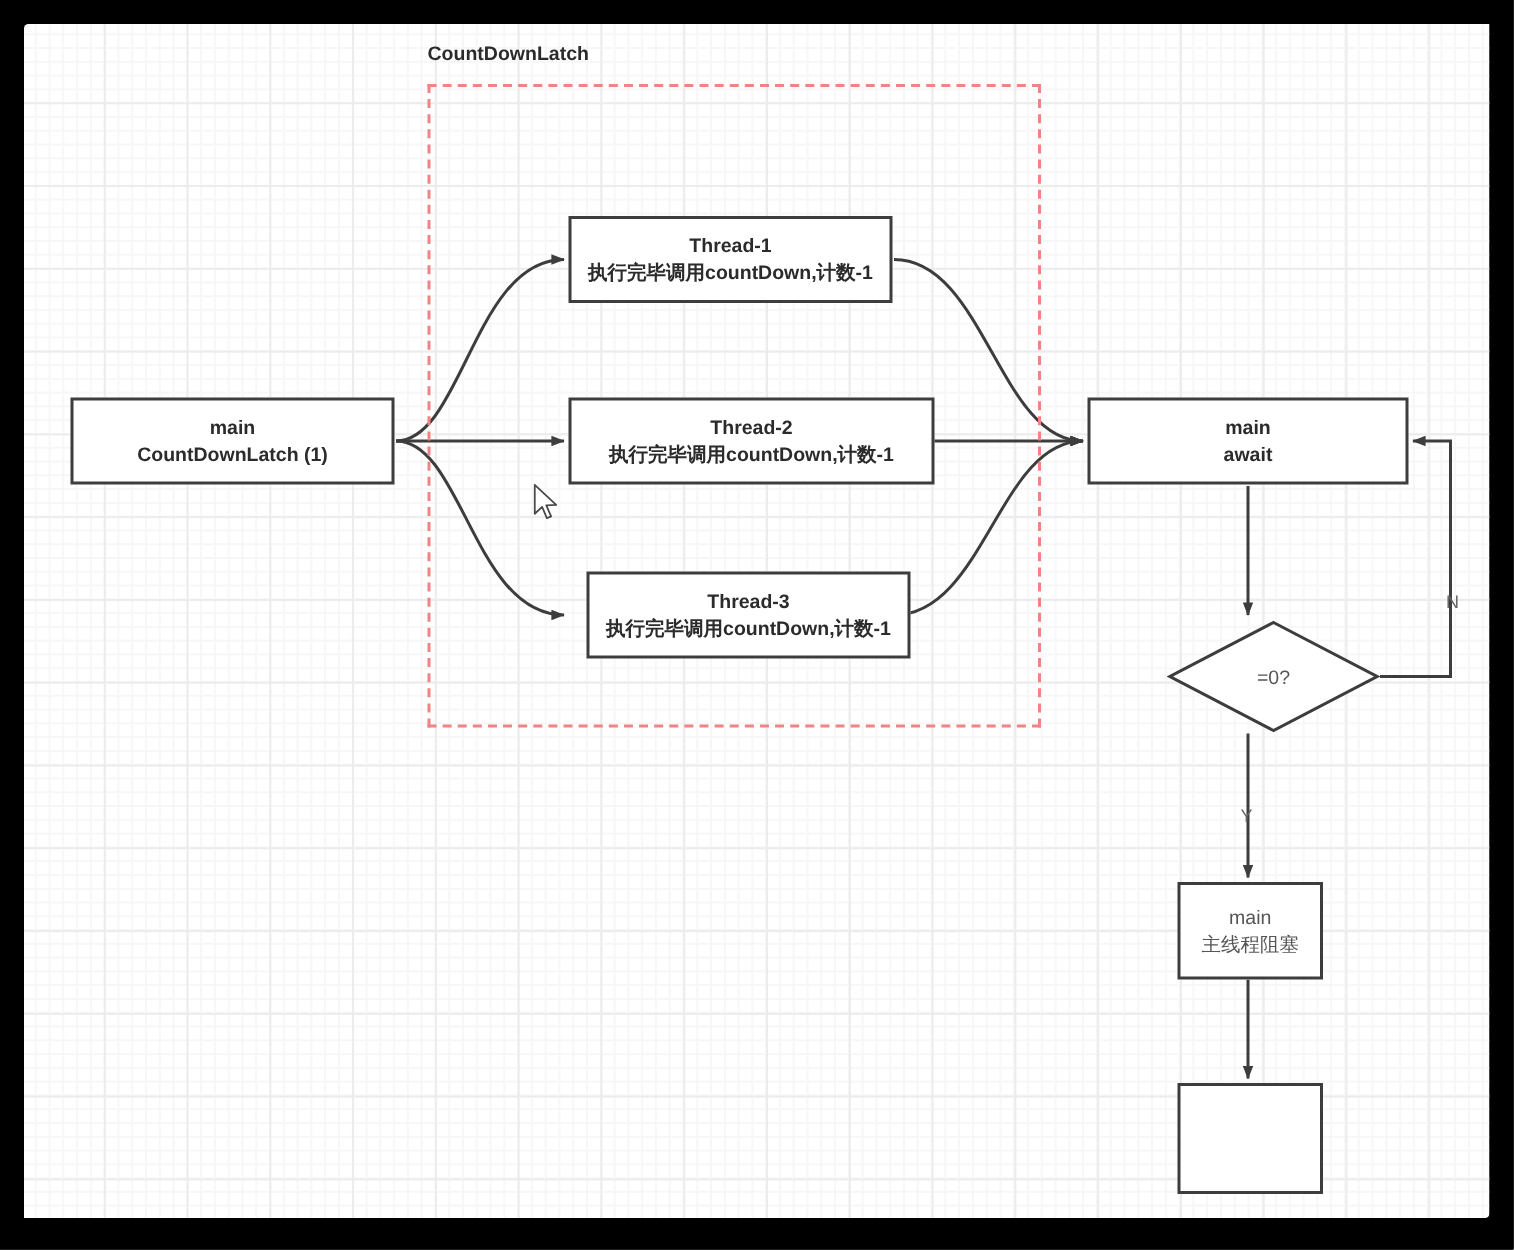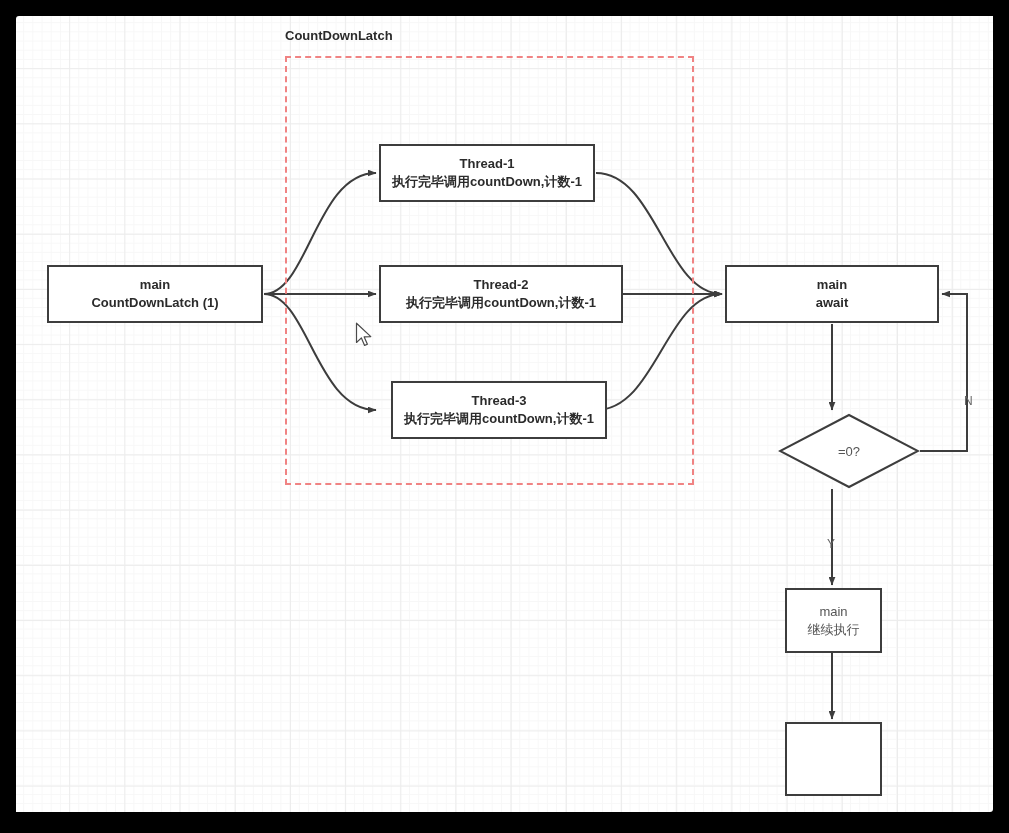--- a/index.html
+++ b/index.html
@@ -237,21 +237,21 @@
 
     <div id="node-decision">
       <svg class="diamond-shape" viewBox="0 0 142 76" width="142" height="76">
         <polygon points="71,2 140,38 71,74 2,38" fill="#ffffff" stroke="#3d3d3d" stroke-width="2"></polygon>
       </svg>
       <div class="diamond-label">=0?</div>
     </div>
 
     <div class="node plain" id="node-main-continue">
       <span class="line">main</span>
-      <span class="line">继续执行</span>
+      <span class="line">主线程阻塞</span>
     </div>
 
     <div class="node plain" id="node-end-box">
       <span class="line"></span>
     </div>
 
     <div class="edge-label" id="edge-label-n">N</div>
     <div class="edge-label" id="edge-label-y">Y</div>
 
     <svg id="mouse-cursor" viewBox="0 0 20 28" width="20" height="28">

